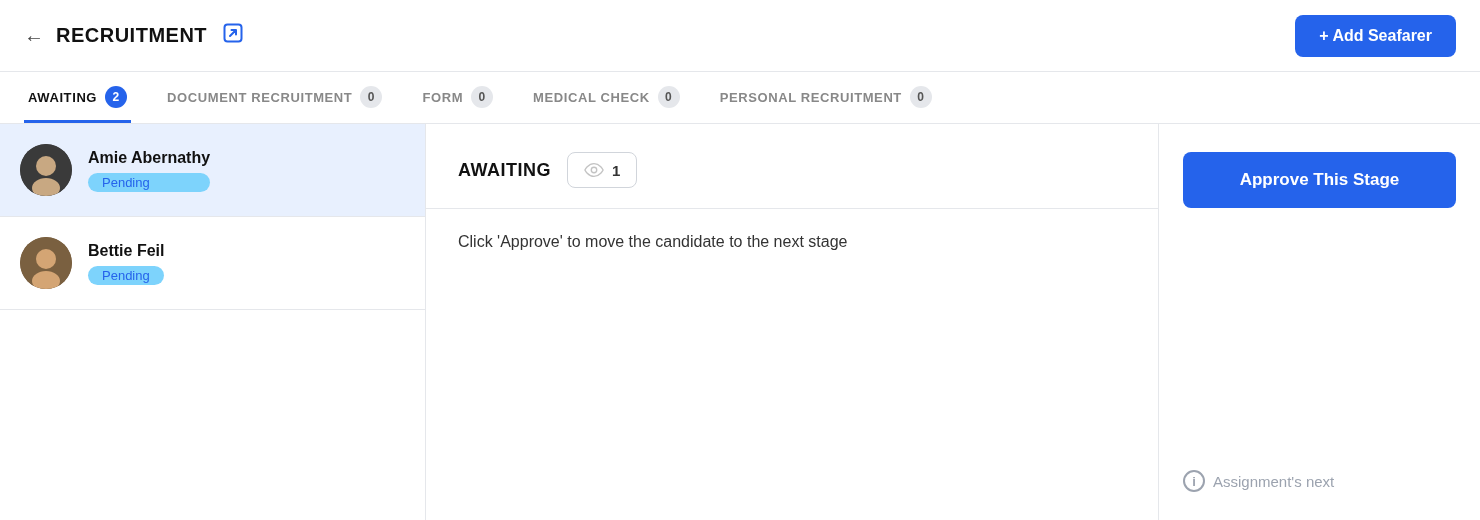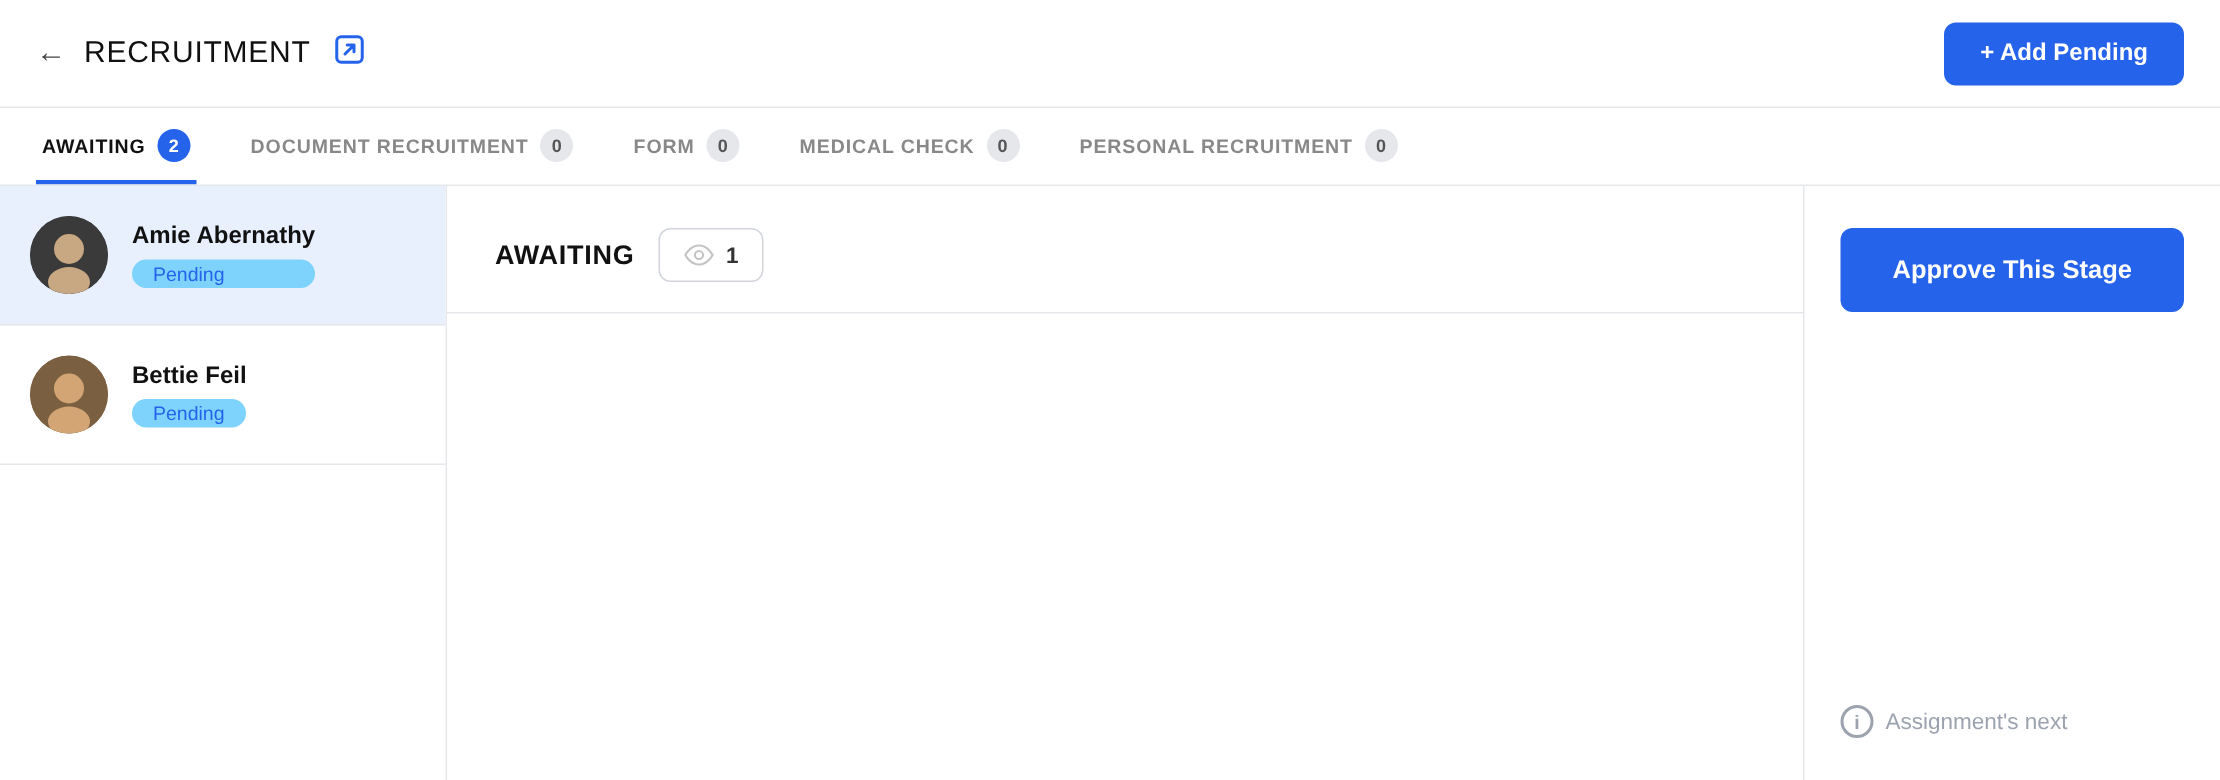--- a/index.html
+++ b/index.html
@@ -23,21 +23,21 @@
       background: none;
       border: none;
       cursor: pointer;
       font-size: 20px;
       color: #444;
       display: flex;
       align-items: center;
     }
     .header-title {
       font-size: 20px;
-      font-weight: 400;
+      font-weight: 700;
       letter-spacing: 0.5px;
       color: #111;
     }
     .external-link-icon {
       color: #2563eb;
       font-size: 18px;
       margin-left: 4px;
       cursor: pointer;
     }
     .add-seafarer-btn {
@@ -100,21 +100,21 @@
     }
 
     
     .main {
       display: flex;
       height: calc(520px - 72px - 52px);
     }
 
     
     .sidebar {
-      width: 298px;
+      width: 426px;
       border-right: 1px solid #e5e7eb;
       overflow-y: auto;
       flex-shrink: 0;
     }
     .candidate-item {
       display: flex;
       align-items: center;
       gap: 16px;
       padding: 20px 20px;
       cursor: pointer;
@@ -197,21 +197,21 @@
       cursor: pointer;
     }
     .detail-message {
       padding: 24px 32px;
       font-size: 16px;
       color: #333;
     }
 
     
     .action-panel {
-      width: 278px;
+      width: 322px;
       border-left: 1px solid #e5e7eb;
       padding: 28px 24px;
       display: flex;
       flex-direction: column;
       gap: 16px;
       flex-shrink: 0;
     }
     .approve-btn {
       background: #2563eb;
       color: #fff;
@@ -270,21 +270,21 @@
   <div class="header-left">
     <button class="back-btn">←</button>
     <span class="header-title">RECRUITMENT</span>
     <span class="external-link-icon">
       <svg width="20" height="20" viewBox="0 0 20 20" fill="none" xmlns="http://www.w3.org/2000/svg">
         <rect x="1.5" y="1.5" width="17" height="17" rx="3" stroke="#2563eb" stroke-width="2" fill="none"></rect>
         <path d="M7 13L13 7M13 7H8.5M13 7V11.5" stroke="#2563eb" stroke-width="2" stroke-linecap="round" stroke-linejoin="round"></path>
       </svg>
     </span>
   </div>
-  <button class="add-seafarer-btn">+ Add Pending</button>
+  <button class="add-seafarer-btn">+ Add Seafarer</button>
 </div>
 
 <div class="tabs-bar">
   <div class="tab active">
     <span>AWAITING</span>
     <span class="tab-badge">2</span>
   </div>
   <div class="tab">
     <span>DOCUMENT RECRUITMENT</span>
     <span class="tab-badge grey">0</span>
@@ -339,20 +339,23 @@
     <div class="detail-stage-row">
       <span class="stage-label">AWAITING</span>
       <div class="viewers-box">
         <svg class="eye-icon" viewBox="0 0 22 18" fill="none" xmlns="http://www.w3.org/2000/svg">
           <path d="M1 9C1 9 4.5 2 11 2s10 7 10 7-3.5 7-10 7S1 9 1 9z" stroke="#888" stroke-width="1.5"></path>
           <circle cx="11" cy="9" r="3" stroke="#888" stroke-width="1.5"></circle>
         </svg>
         <span>1</span>
       </div>
     </div>
+    <div class="detail-message">
+      <span>Click 'Approve' to move the candidate to the next stage</span>
+    </div>
   </div>
 
   <div class="action-panel">
     <button class="approve-btn">Approve This Stage</button>
     <div class="assignment-info">
       <div class="info-icon">i</div>
       <span>Assignment's next</span>
     </div>
   </div>
 

